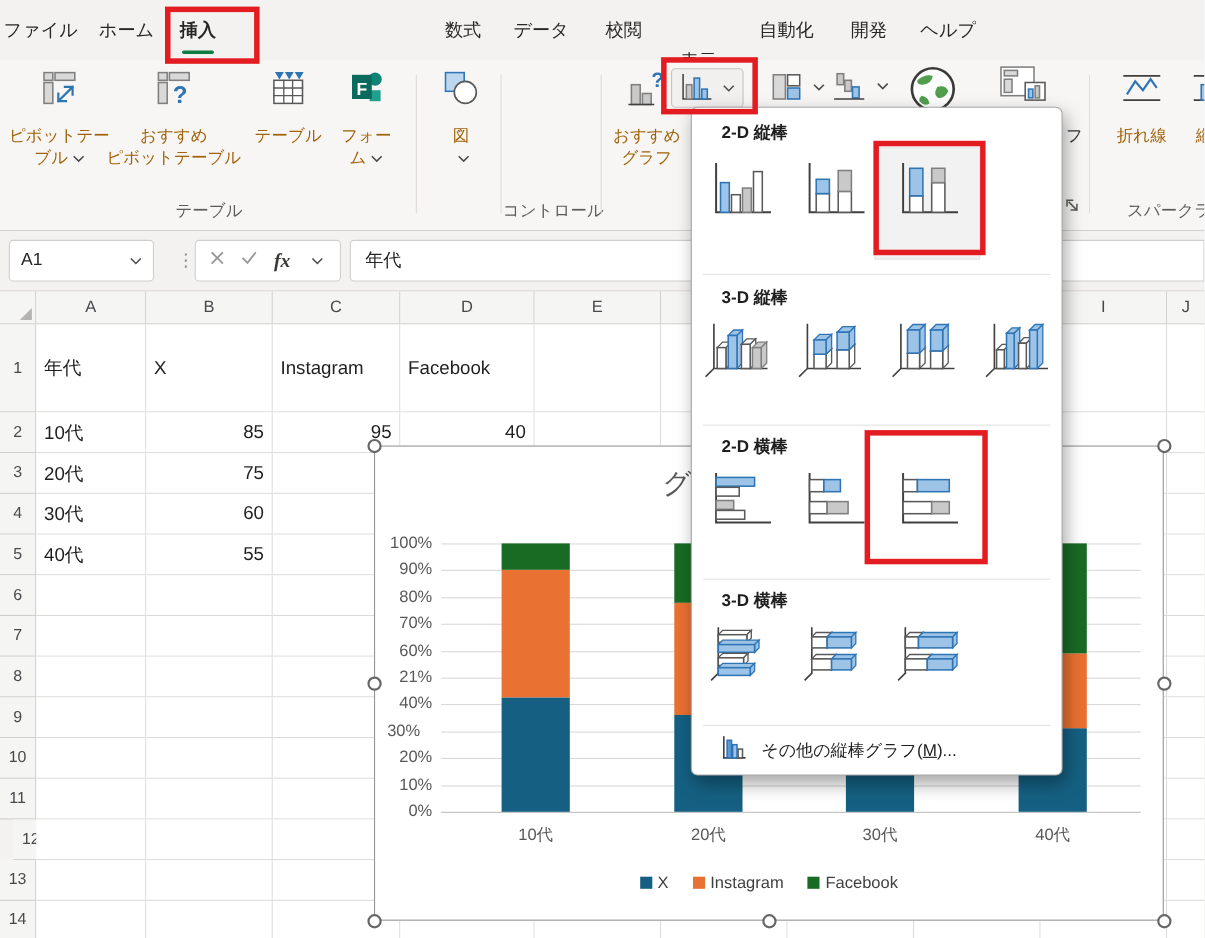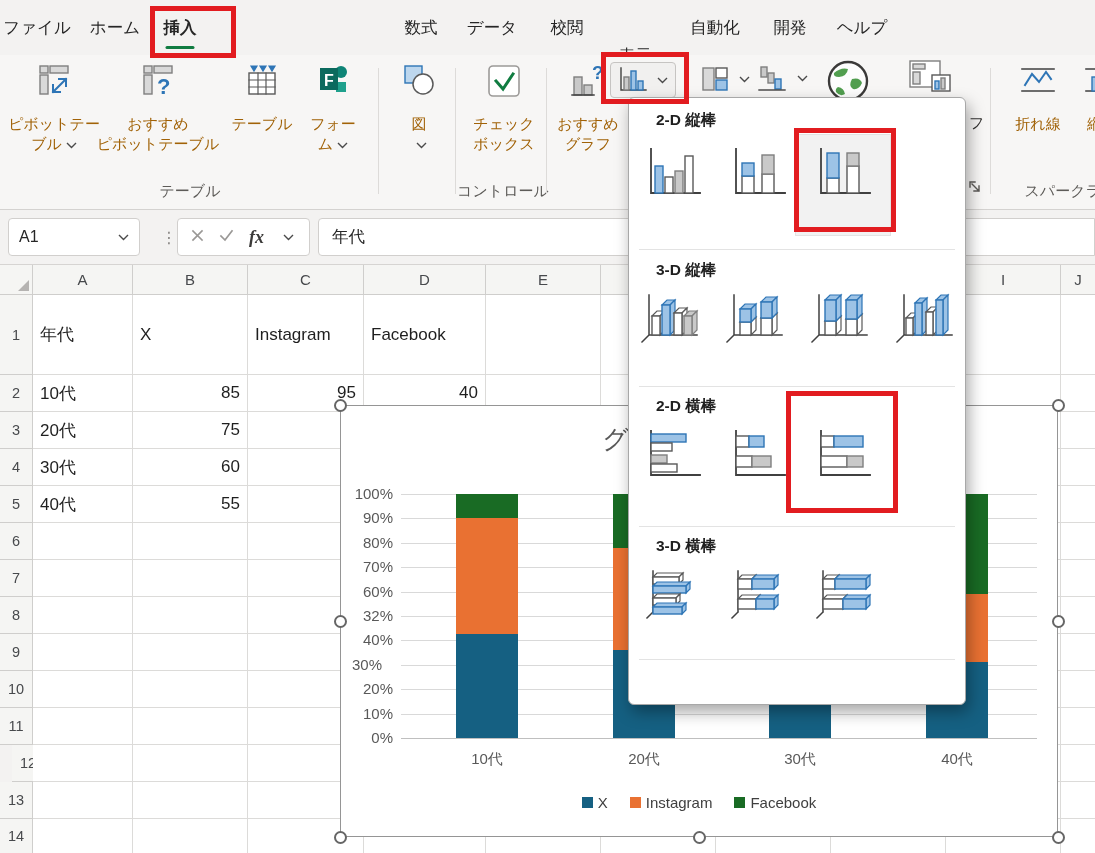--- a/index.html
+++ b/index.html
@@ -148,32 +148,20 @@
           </svg>
         </span>
       <div class="lbl">
           <div>図</div>
           <div><span class="chev"><svg width="11" height="7" viewBox="0 0 11 7">
                 <path d="M1.5,1.5 L5.5,5.5 L9.5,1.5" stroke="#4a4a4a" stroke-width="1.4" fill="none" stroke-linecap="square"></path>
               </svg></span></div>
         </div>
     </div>
     <div class="rdiv" style="left:455px"></div>
-    <div class="bigbtn" style="left:462px;width:84px">
-      <span class="ic">
-          <svg width="36" height="36" viewBox="0 0 36 36">
-            <rect x="3" y="3" width="30" height="30" rx="4" fill="#fff" stroke="#9c9a98" stroke-width="1.6"></rect>
-            <path d="M10,18 l7,8 l10,-15" stroke="#107C41" stroke-width="3" fill="none" stroke-linecap="square"></path>
-          </svg>
-        </span>
-      <div class="lbl">
-          <div>チェック</div>
-          <div>ボックス</div>
-        </div>
-    </div>
     <div class="glabel" style="left:503px">コントロール</div>
     <div class="rdiv" style="left:546px"></div>
     <div class="bigbtn" style="left:550px;width:76px">
       <span class="ic">
           <svg width="42" height="40" viewBox="0 0 42 40">
             <rect x="7" y="14" width="8" height="18" fill="#C9C9C9" stroke="#7F7F7F" stroke-width="1.4"></rect>
             <rect x="17" y="22" width="8" height="10" fill="#C9C9C9" stroke="#7F7F7F" stroke-width="1.4"></rect>
             <text x="25" y="16" font-size="19" font-weight="bold" fill="#2E75B6" font-family="sans-serif">?</text>
             <path d="M5,32 H27" stroke="#404040" stroke-width="1.5" fill="none" stroke-linecap="square"></path>
           </svg>
@@ -483,21 +471,21 @@
       <div class="ytick" style="top: 78px;">100%</div>
       <div class="gl" style="top: 112.4px;"></div>
       <div class="ytick" style="top: 102.4px;">90%</div>
       <div class="gl" style="top: 136.8px;"></div>
       <div class="ytick" style="top: 126.8px;">80%</div>
       <div class="gl" style="top: 161.2px;"></div>
       <div class="ytick" style="top: 151.2px;">70%</div>
       <div class="gl" style="top: 185.6px;"></div>
       <div class="ytick" style="top: 175.6px;">60%</div>
       <div class="gl" style="top: 210px;"></div>
-      <div class="ytick" style="top: 200px;">32%</div>
+      <div class="ytick" style="top: 200px;">21%</div>
       <div class="gl" style="top: 234.4px;"></div>
       <div class="ytick" style="top: 224.4px;">40%</div>
       <div class="gl" style="top: 258.8px;"></div>
       <div class="ytick" style="top: 248.8px; text-align: center;">30%</div>
       <div class="gl" style="top: 283.2px;"></div>
       <div class="ytick" style="top: 273.2px;">20%</div>
       <div class="gl" style="top: 307.6px;"></div>
       <div class="ytick" style="top: 297.6px;">10%</div>
       <div class="gl axis" style="top: 332px;"></div>
       <div class="ytick" style="top: 322px;">0%</div>
@@ -718,20 +706,29 @@
           <rect x="10" y="32" width="20" height="10" fill="#FFFFFF" stroke="#595959" stroke-width="1.4"></rect>
           <polygon points="30,32 34,28 57,28 53,32" fill="#9DC3E6" stroke="#2E75B6" stroke-width="1.2"></polygon>
           <polygon points="53,32 57,28 57,38 53,42" fill="#9DC3E6" stroke="#2E75B6" stroke-width="1.2"></polygon>
           <rect x="30" y="32" width="23" height="10" fill="#9DC3E6" stroke="#2E75B6" stroke-width="1.4"></rect>
         </svg>
       </div>
       <div class="dddiv" style="top: 151px;"></div>
       <div class="dddiv" style="top: 288px;"></div>
       <div class="dddiv" style="top: 428px;"></div>
       <div class="dddiv" style="top: 561px;"></div>
+      <div class="ddfooter">
+        <span><svg width="24" height="24" viewBox="0 0 24 24">
+            <path d="M3,2 V21 H22" stroke="#404040" stroke-width="1.5" fill="none" stroke-linecap="square"></path>
+            <rect x="6" y="5" width="4" height="16" fill="#5B9BD5" stroke="#2E75B6" stroke-width="1.4"></rect>
+            <rect x="11" y="9" width="4" height="12" fill="#9DC3E6" stroke="#2E75B6" stroke-width="1.4"></rect>
+            <rect x="16" y="13" width="4" height="8" fill="#FFFFFF" stroke="#595959" stroke-width="1.4"></rect>
+          </svg></span>
+        <span><span>その他の縦棒グラフ(</span><u>M</u><span>)...</span></span>
+      </div>
     </div>
   <div id="redboxes">
       <div class="redbox" style="left: 150px; top: 6px; width: 86px; height: 52px; border-color: rgb(226, 28, 32);"></div>
       <div class="redbox" style="left: 601px; top: 52px; width: 88px; height: 52px; border-color: rgb(226, 28, 32);"></div>
       <div class="redbox" style="left: 794px; top: 128px; width: 102px; height: 104px; border-color: rgb(226, 28, 32);"></div>
       <div class="redbox" style="left: 786px; top: 391px; width: 112px; height: 122px; border-color: rgb(226, 28, 32);"></div>
     </div>
 </div>
 
 </body></html>

